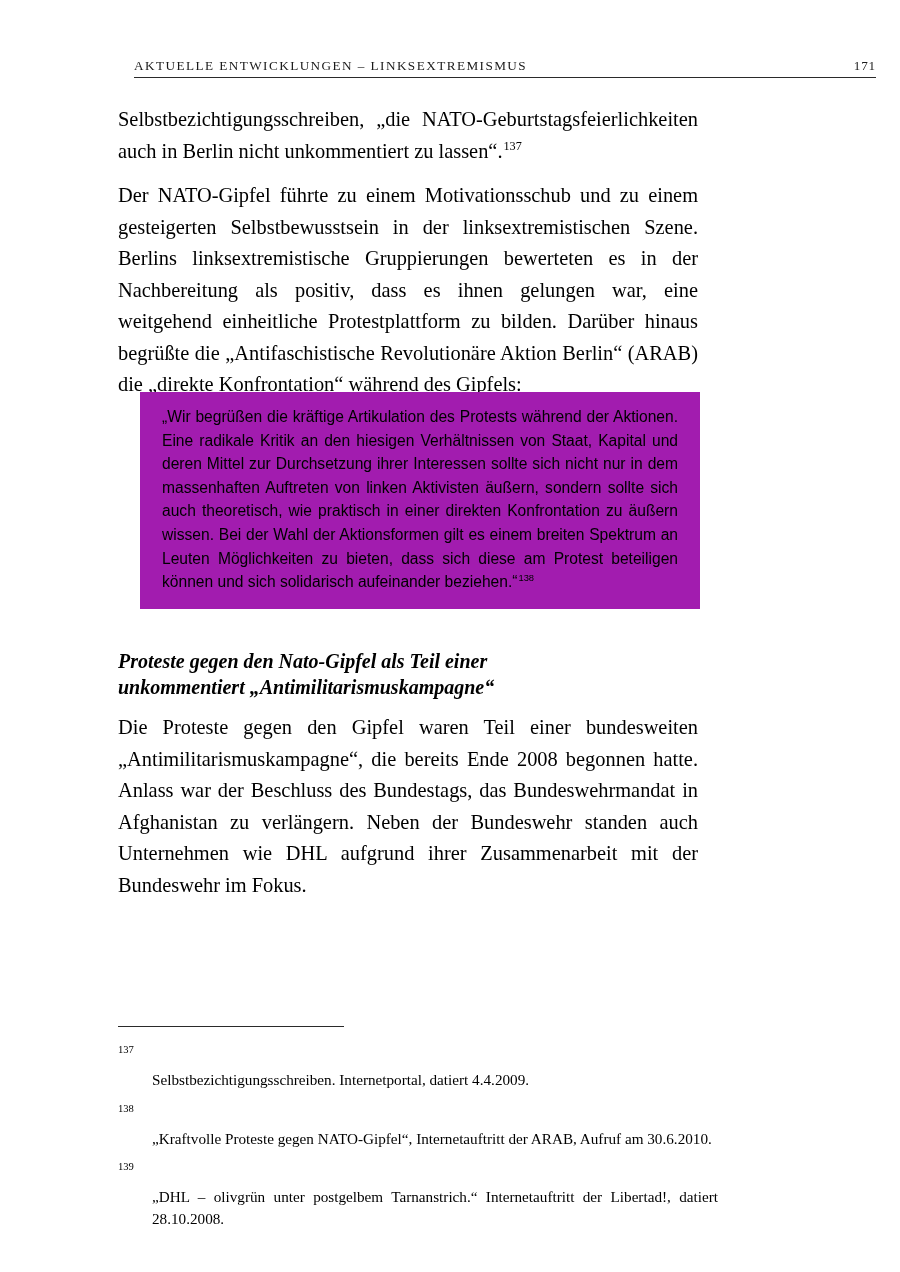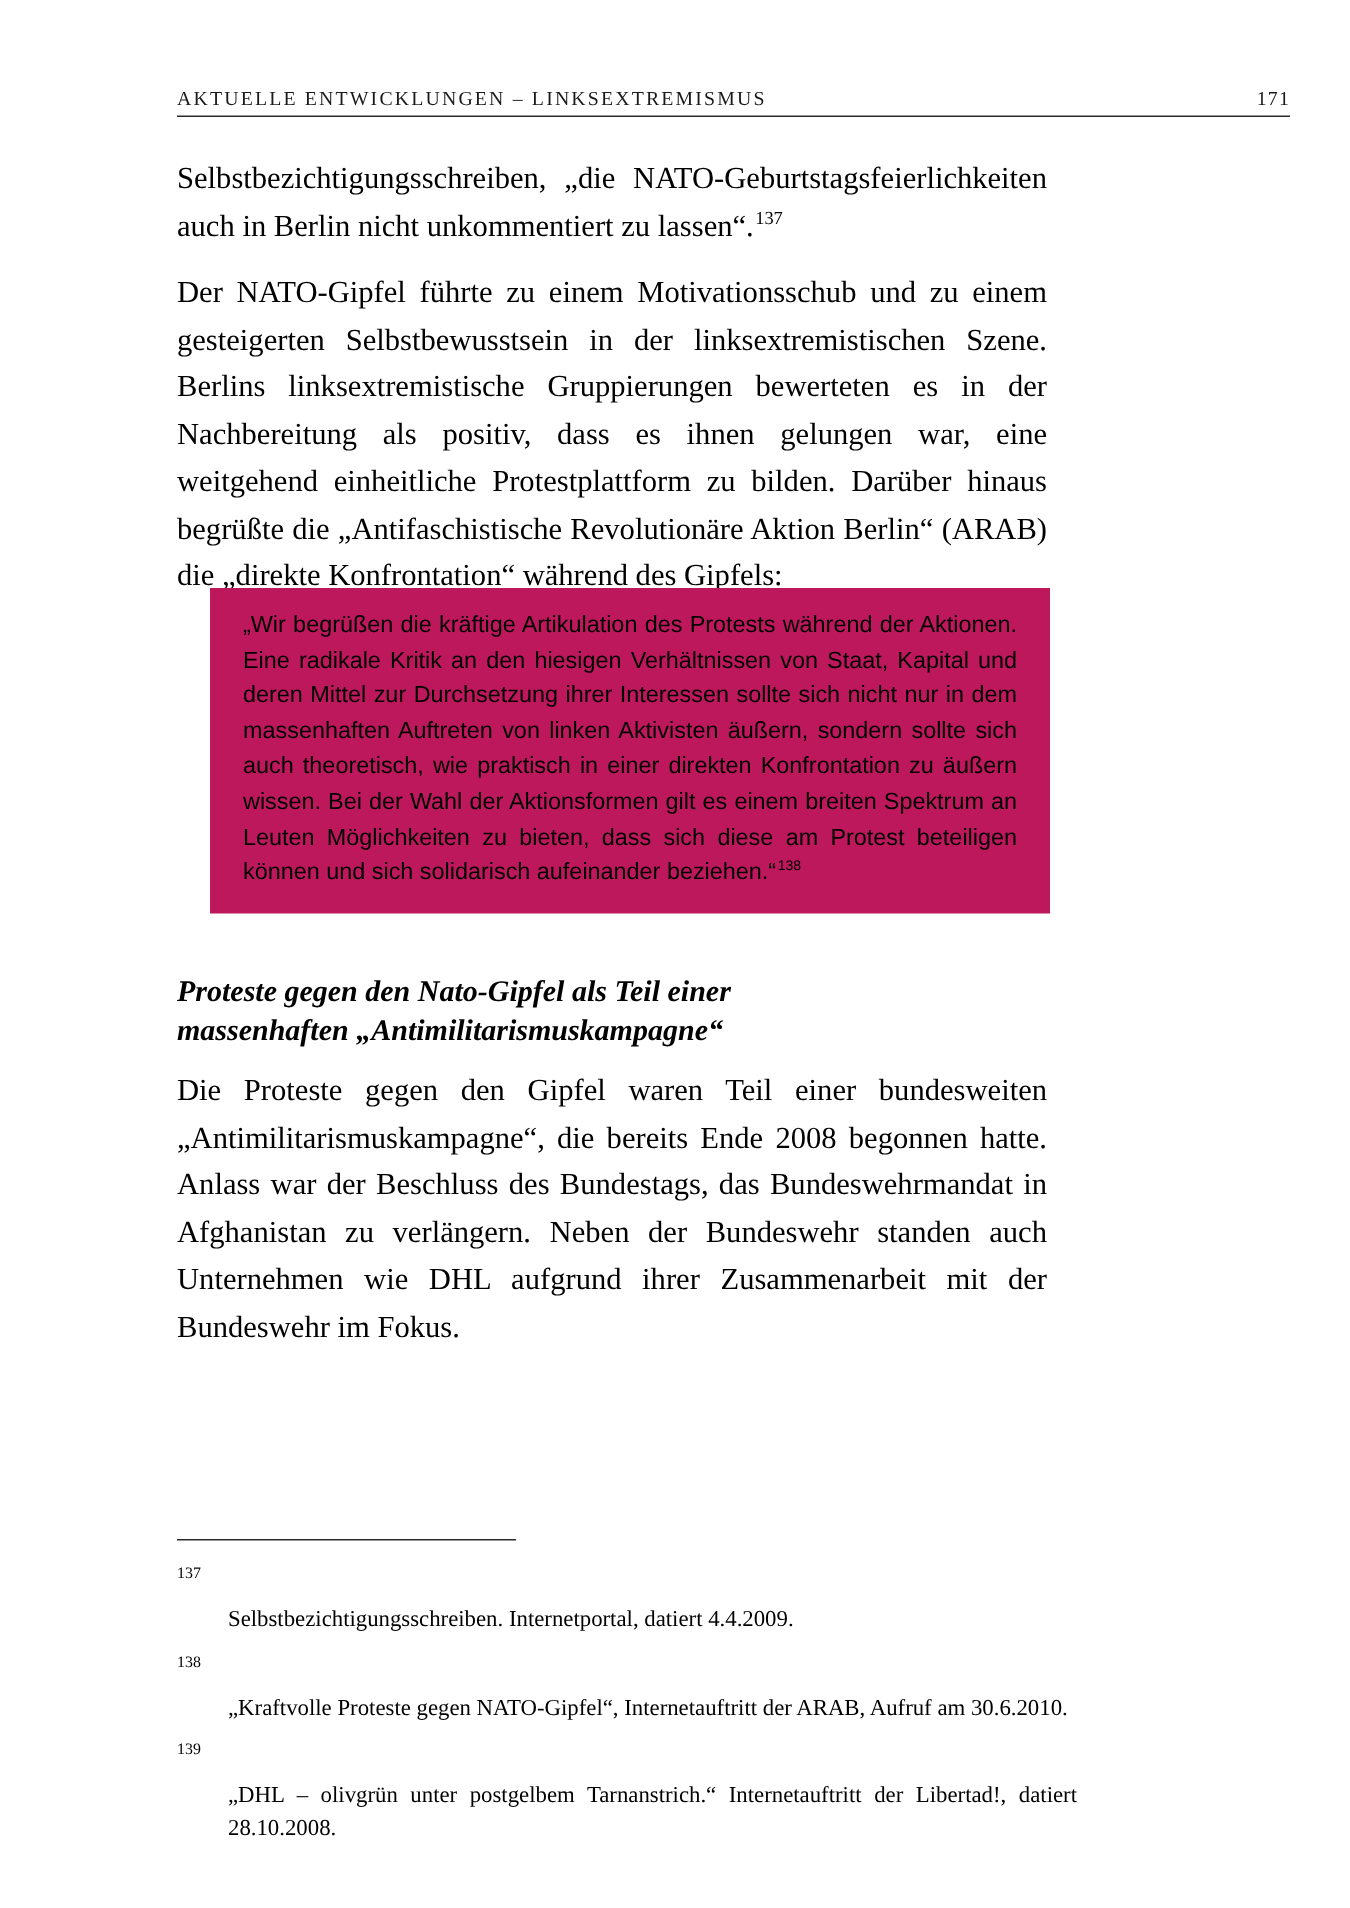--- a/index.html
+++ b/index.html
@@ -15,21 +15,21 @@
     background: #ffffff;
     margin: 0 auto;
     overflow: hidden;
     font-family: "Liberation Serif", "DejaVu Serif", serif;
     color: #000000;
   }
 
   
   .running-head {
     position: absolute;
-    left: 118px;
+    left: 134px;
     top: 58px;
     width: 742px;
     height: 26px;
     text-align: right;
   }
   .running-head-inner {
     display: flex;
     align-items: flex-end;
     justify-content: space-between;
     border-bottom: 1.3px solid #2a2a2a;
@@ -85,21 +85,21 @@
     font-size: 14.6px;
     line-height: 19.5px;
     color: #a32638;
   }
 
   
   .quote-block {
     position: absolute;
     left: 140px;
     width: 560px;
-    background: #be185d;
+    background: #a21caf;
     box-sizing: border-box;
     padding: 13px 22px 15px 22px;
     font-family: "Liberation Sans", "DejaVu Sans", sans-serif;
     font-size: 15.6px;
     line-height: 23.6px;
     text-align: justify;
     text-justify: inter-word;
     color: #000000;
   }
   .quote-block p {
@@ -183,21 +183,21 @@
     <p class="body-par">Der NATO-Gipfel führte zu einem Motivationsschub und zu einem gesteigerten Selbstbewusstsein in der linksextremistischen Szene. Berlins linksextremistische Gruppierungen bewerteten es in der Nachbereitung als positiv, dass es ihnen gelungen war, eine weitgehend einheitliche Protestplattform zu bilden. Darüber hinaus begrüßte die „Antifaschistische Revolutionäre Aktion Berlin“ (ARAB) die „direkte Konfrontation“ während des Gipfels:</p>
   </div>
 
 
   <div class="quote-block" id="quote-1">
     <p><span>„Wir begrüßen die kräftige Artikulation des Protests während der Aktionen. Eine radikale Kritik an den hiesigen Verhältnissen von Staat, Kapital und deren Mittel zur Durchsetzung ihrer Interessen sollte sich nicht nur in dem massenhaften Auftreten von linken Aktivisten äußern, sondern sollte sich auch theoretisch, wie praktisch in einer direkten Konfrontation zu äußern wissen. Bei der Wahl der Aktionsformen gilt es einem breiten Spektrum an Leuten Möglichkeiten zu bieten, dass sich diese am Protest beteiligen können und sich solidarisch aufeinander beziehen.“</span><sup class="fn-ref">138</sup></p>
   </div>
 
   <h2 class="section-heading">
     <span>Proteste gegen den Nato-Gipfel als Teil einer</span><br>
-    <span>massenhaften „Antimilitarismuskampagne“</span>
+    <span>unkommentiert „Antimilitarismuskampagne“</span>
   </h2>
 
   <div class="text-column-2">
     <p class="body-par">Die Proteste gegen den Gipfel waren Teil einer bundesweiten „Antimilitarismuskampagne“, die bereits Ende 2008 begonnen hatte. Anlass war der Beschluss des Bundestags, das Bundeswehrmandat in Afghanistan zu verlängern. Neben der Bundeswehr standen auch Unternehmen wie DHL aufgrund ihrer Zusammenarbeit mit der Bundeswehr im Fokus.</p>
   </div>
 
 
   <div class="footnote-area">
     <div class="footnote-rule"></div>
 

